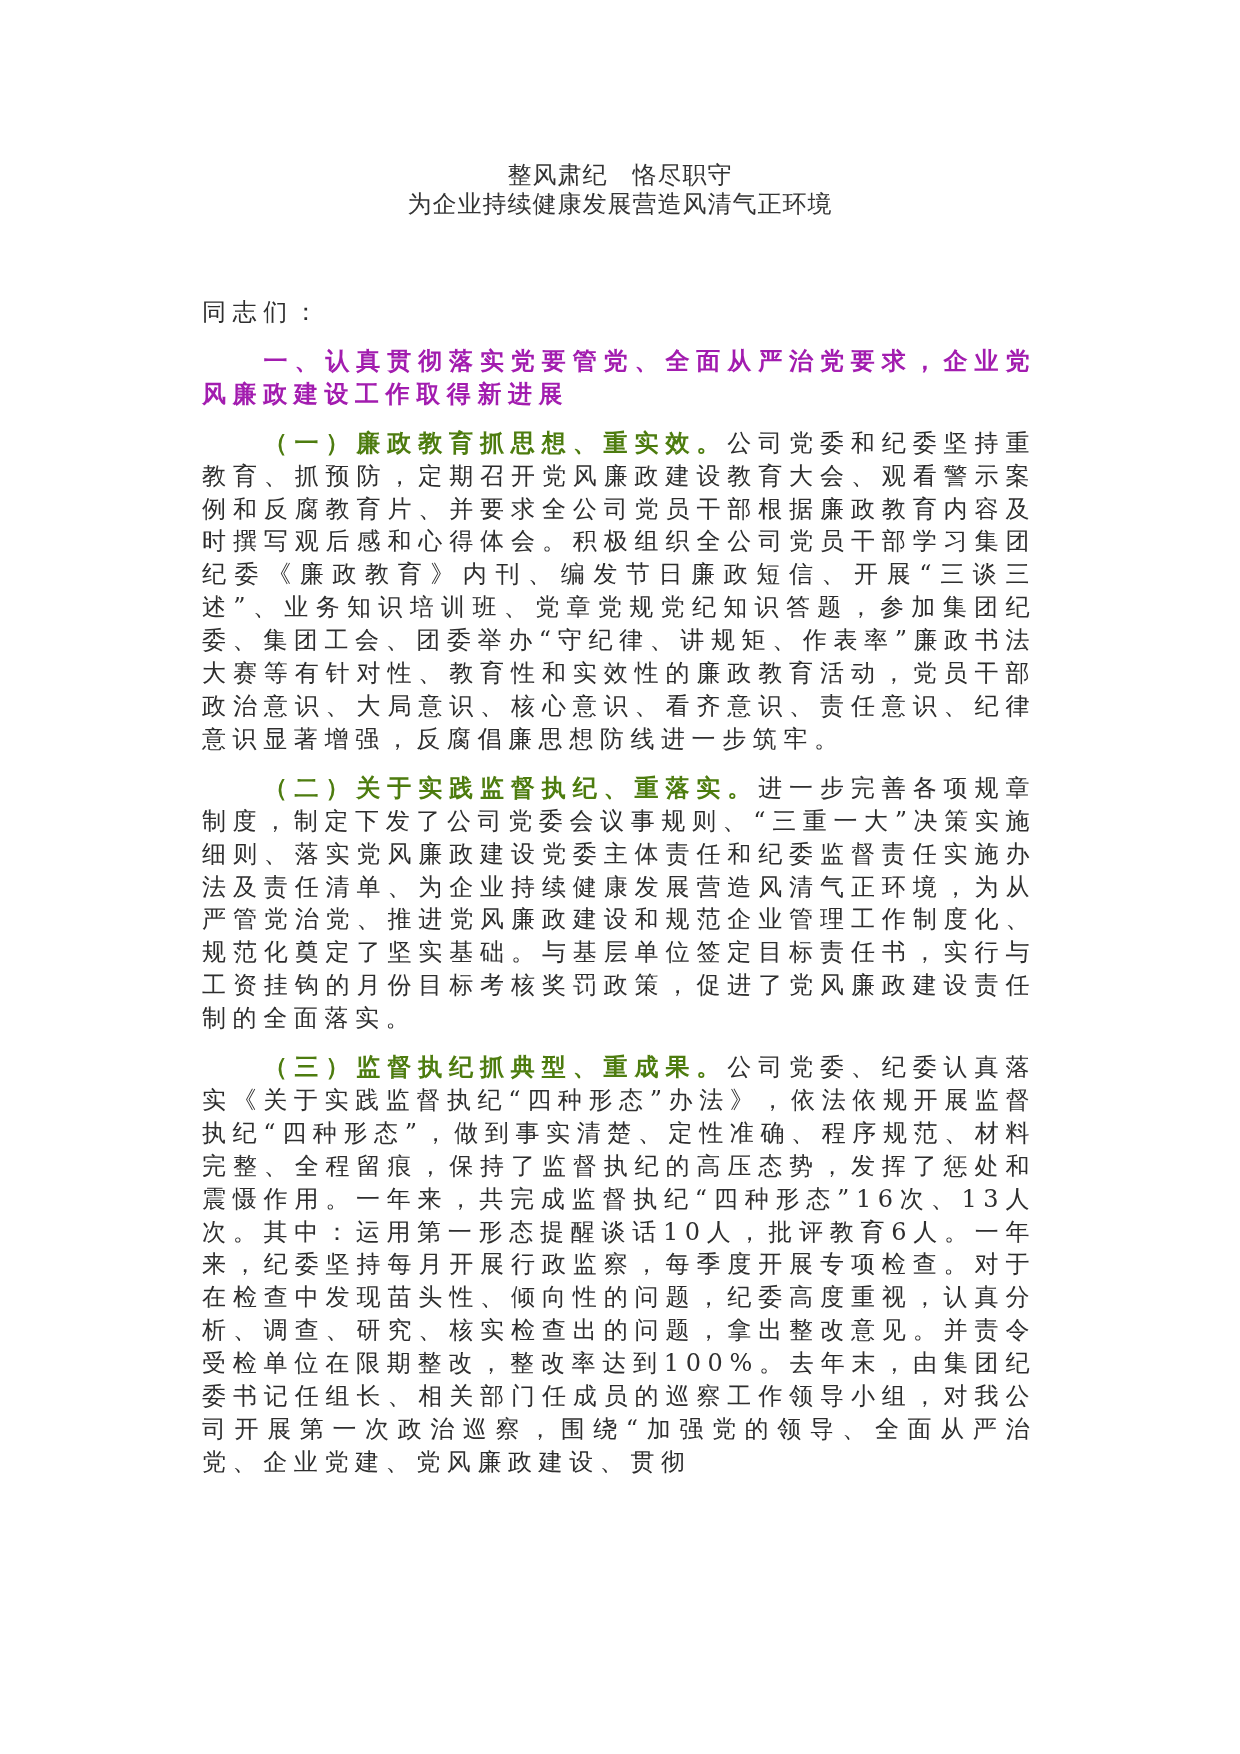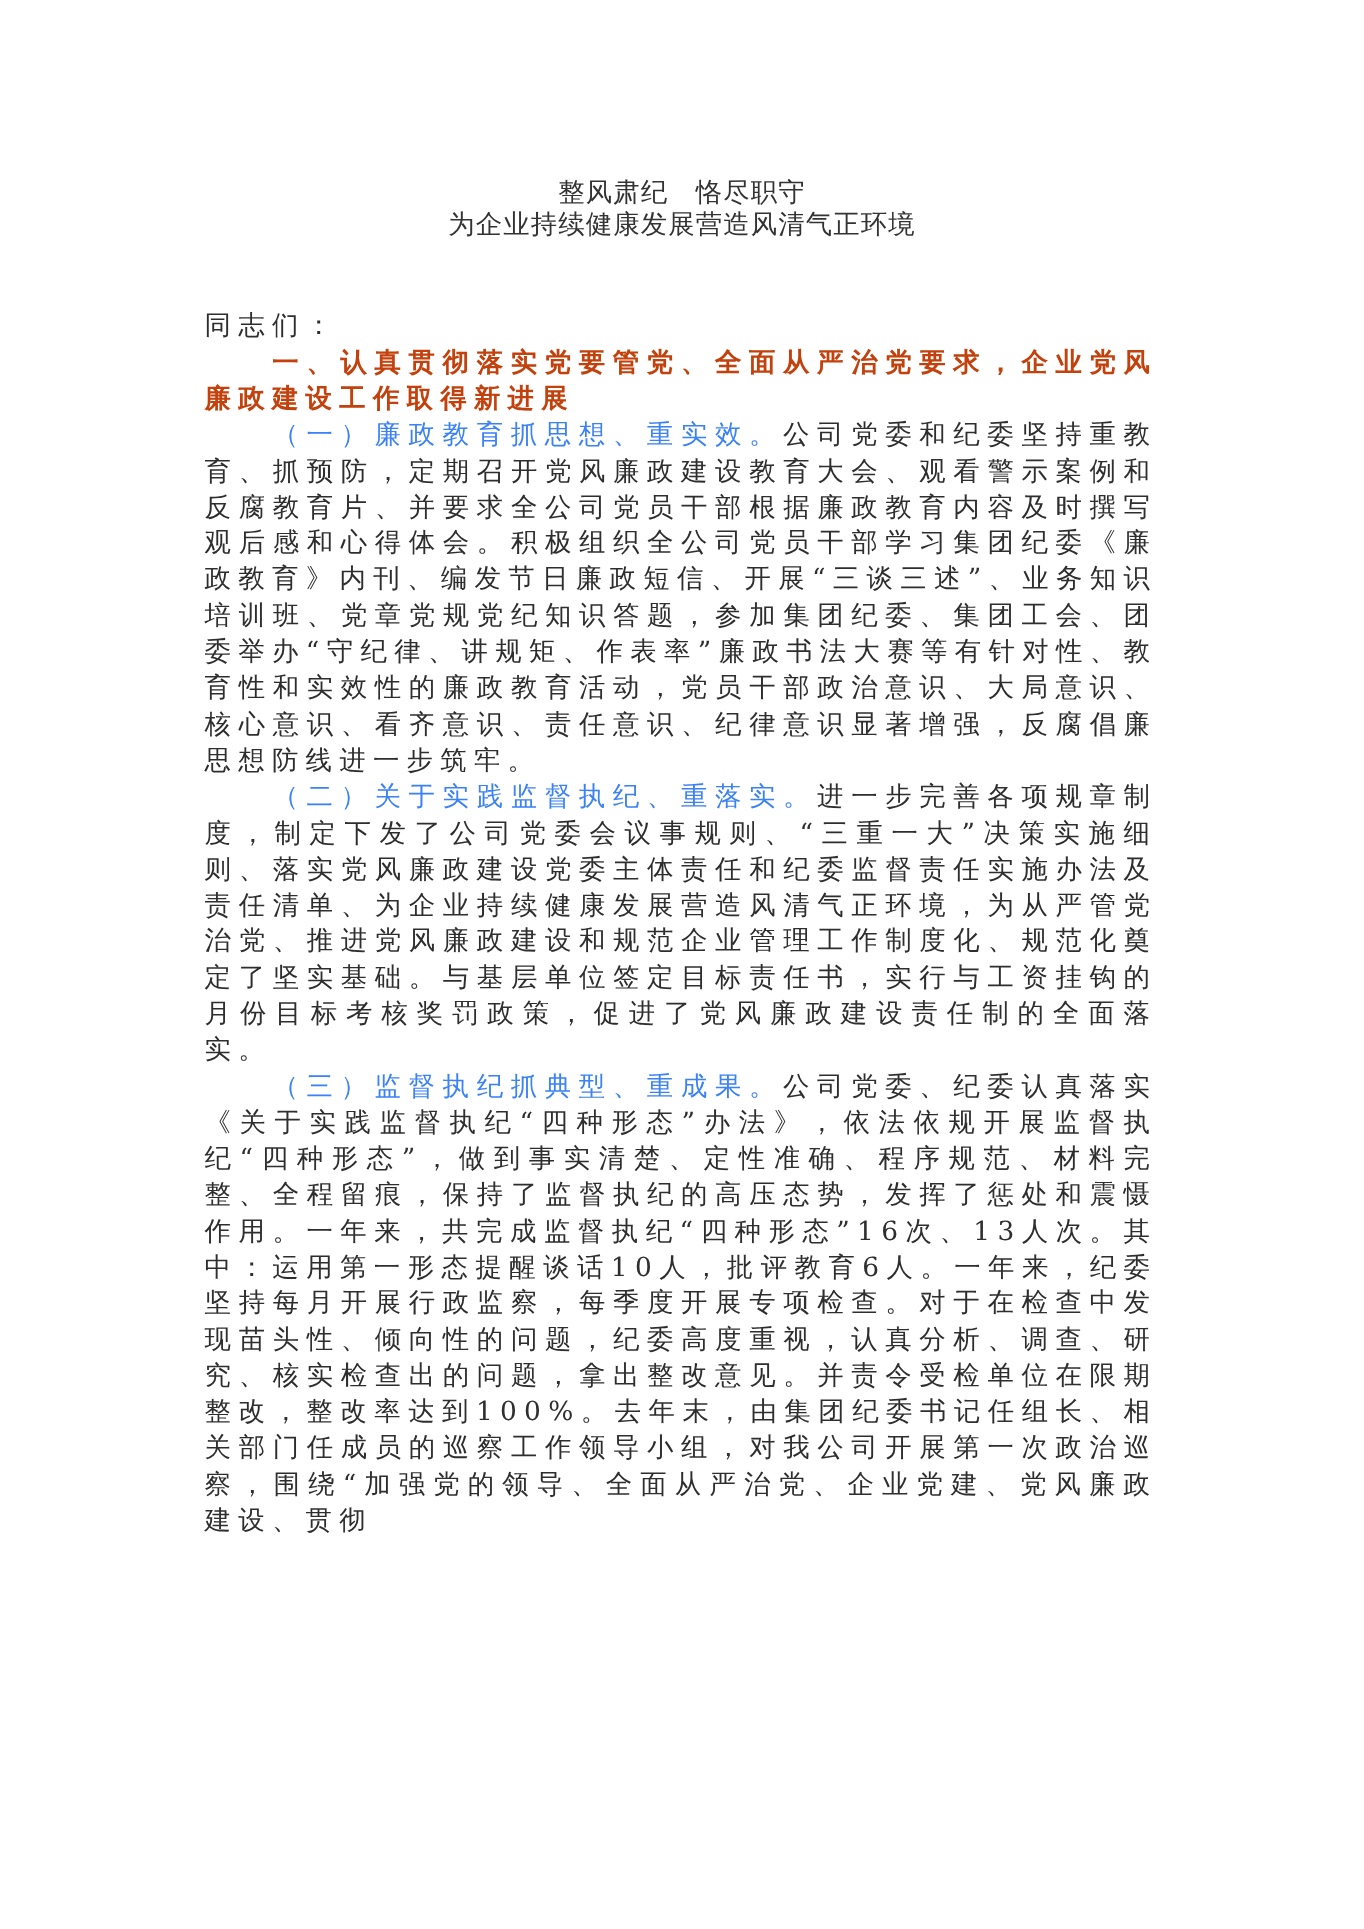--- a/index.html
+++ b/index.html
@@ -2,24 +2,24 @@
 <html><head>
 <meta charset="utf-8">
 <style>
   html, body { margin: 0; padding: 0; background: #ffffff; }
   body { width: 1240px; height: 1754px; position: relative; overflow: hidden;
          font-family: "DejaVu Serif", "Liberation Serif", serif; color: #2b2b2b; }
   .page { position: absolute; left: 0; top: 0; width: 1240px; height: 1621px; }
   .title-block { position: absolute; left: 0; top: 161px; width: 1240px; text-align: center; }
   .title-line { font-size: 24px; line-height: 29px; height: 29px; white-space: nowrap; color: #333; letter-spacing: 1px; }
   .body { position: absolute; left: 186px; top: 280px; width: 866px; }
-  .p { font-size: 24px; line-height: 32.9px; letter-spacing: 6.6px; text-align: justify; margin: 0; color: #2e2e2e; }
+  .p { font-size: 24px; line-height: 32.9px; letter-spacing: 6.6px; text-align: justify; margin: 16px; color: #2e2e2e; }
   .indent { text-indent: 61.6px; }
-  .bold { font-weight: normal; color: #3b82f6; }
-  .heading { font-weight: bold; color: #c2410c; }
+  .bold { font-weight: bold; color: #4d7c0f; }
+  .heading { font-weight: bold; color: #a21caf; }
 </style>
 </head>
 <body>
 
 <div class="page">
   <div class="title-block">
     <div class="title-line">整风肃纪　恪尽职守</div>
     <div class="title-line">为企业持续健康发展营造风清气正环境</div>
   </div>
 

